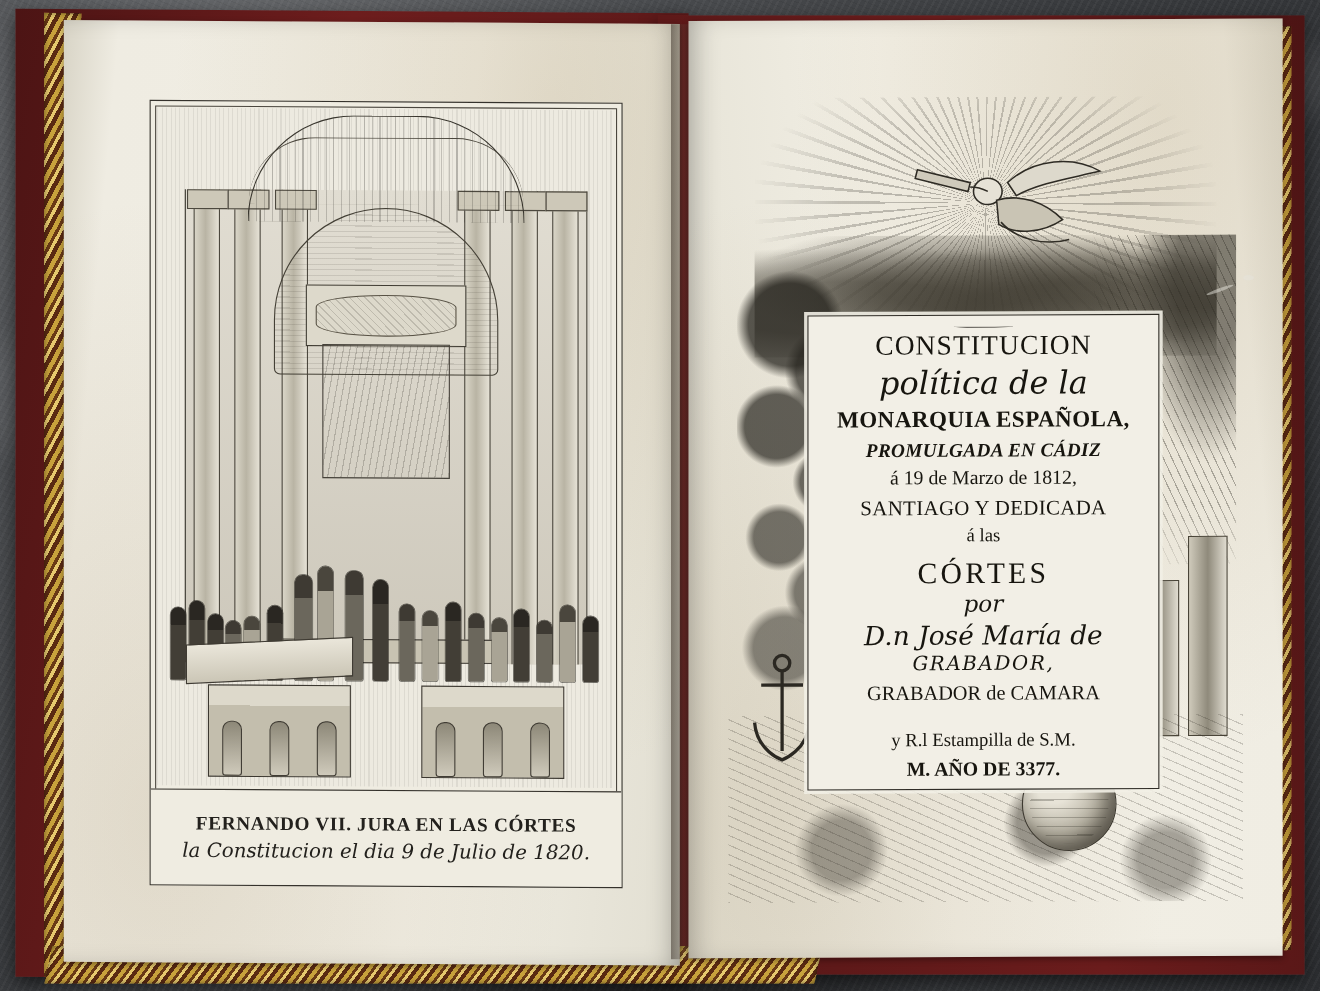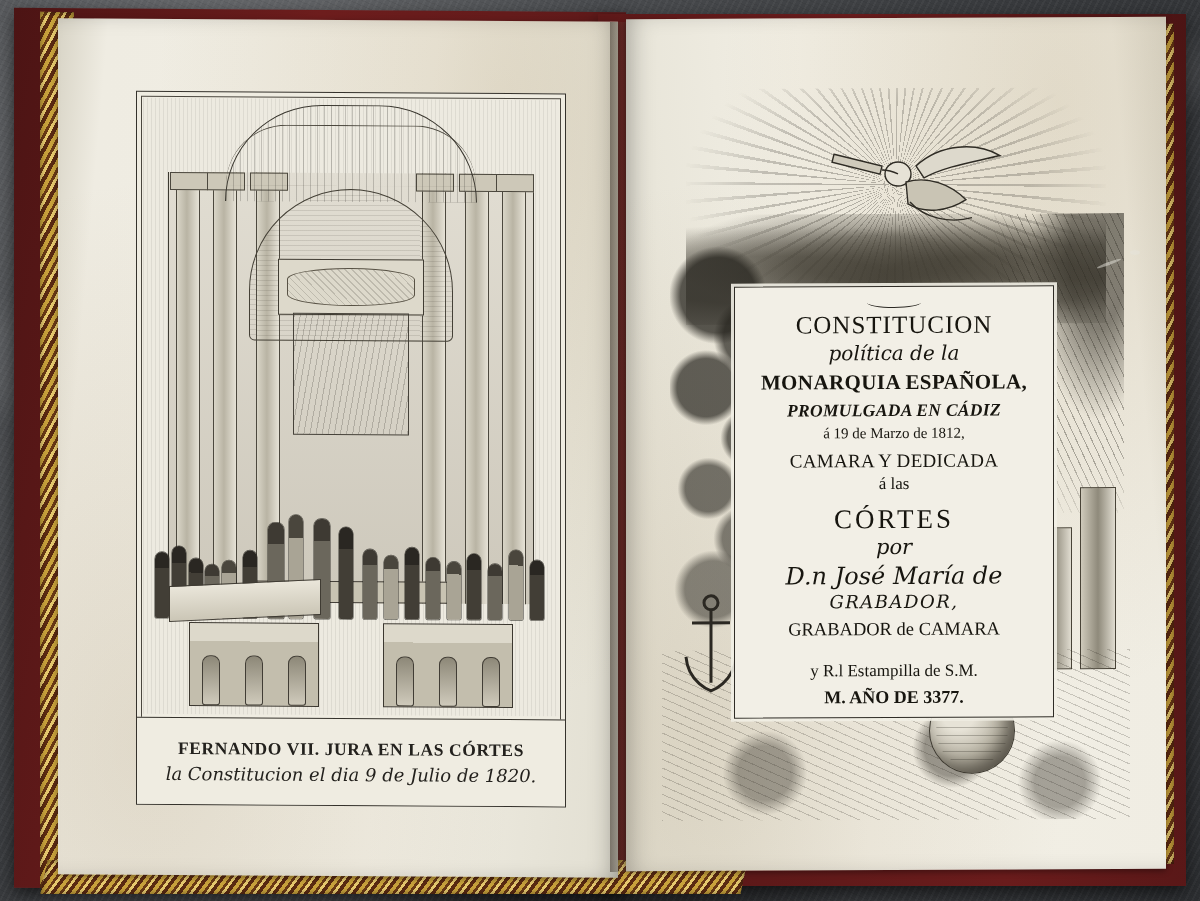--- a/index.html
+++ b/index.html
@@ -344,24 +344,24 @@
     box-sizing: border-box;
   }
   .t-flourish {
     width: 54px; height: 10px;
     border-bottom: 1.4px solid #2b2823;
     border-radius: 0 0 50% 50%;
     margin-bottom: 4px;
   }
   .t-line { color: #17150f; text-align: center; white-space: nowrap; line-height: 1.05; }
   .t1 { font-size: 25px; letter-spacing: 1px; font-family: "Liberation Serif", serif; }
-  .t2 { font-size: 20px; font-style: italic; font-family: "DejaVu Serif", serif; margin-top: 5px;}
+  .t2 { font-size: 29px; font-style: italic; font-family: "DejaVu Serif", serif; margin-top: 5px;}
   .t3 { font-size: 21px; font-weight: 700; letter-spacing: 0.4px; margin-top: 7px; }
   .t4 { font-size: 17.5px; font-style: italic; font-weight: 700; letter-spacing: 0.3px; margin-top: 8px;}
-  .t5 { font-size: 15px; margin-top: 6px; }
+  .t5 { font-size: 18px; margin-top: 6px; }
   .t6 { font-size: 19px; letter-spacing: 0.3px; margin-top: 9px; }
   .t7 { font-size: 17px; margin-top: 5px; }
   .t8 { font-size: 27px; letter-spacing: 3px; margin-top: 12px; font-family: "Liberation Serif", serif; }
   .t9 { font-size: 21px; font-style: italic; font-family: "DejaVu Serif", serif; margin-top: 2px;}
   .t10{ font-size: 24px; font-style: italic; font-family: "DejaVu Serif", serif; margin-top: 6px;}
   .t11{ font-size: 18px; font-style: italic; letter-spacing: 1.5px; font-family: "DejaVu Serif", serif; margin-top: 4px;}
   .t12{ font-size: 18.5px; margin-top: 8px; }
   .t13{ font-size: 17px; margin-top: 23px; }
   .t14{ font-size: 18px; font-weight: 700; margin-top: 8px; }
 
@@ -500,21 +500,21 @@
         <div class="trophy"></div>
         <div class="globe"></div>
 
         <div class="cartouche">
           <div class="t-flourish"></div>
           <div class="t-line t1">CONSTITUCION</div>
           <div class="t-line t2">política de la</div>
           <div class="t-line t3">MONARQUIA ESPAÑOLA,</div>
           <div class="t-line t4">PROMULGADA EN CÁDIZ</div>
           <div class="t-line t5">á 19 de Marzo de 1812,</div>
-          <div class="t-line t6">CAMARA Y DEDICADA</div>
+          <div class="t-line t6">SANTIAGO Y DEDICADA</div>
           <div class="t-line t7">á las</div>
           <div class="t-line t8">CÓRTES</div>
           <div class="t-line t9">por</div>
           <div class="t-line t10">D.n José María de</div>
           <div class="t-line t11">GRABADOR,</div>
           <div class="t-line t12">GRABADOR de CAMARA</div>
           <div class="t-line t13">y R.l Estampilla de S.M.</div>
           <div class="t-line t14">M. AÑO DE 3377.</div>
         </div>
       </div>

